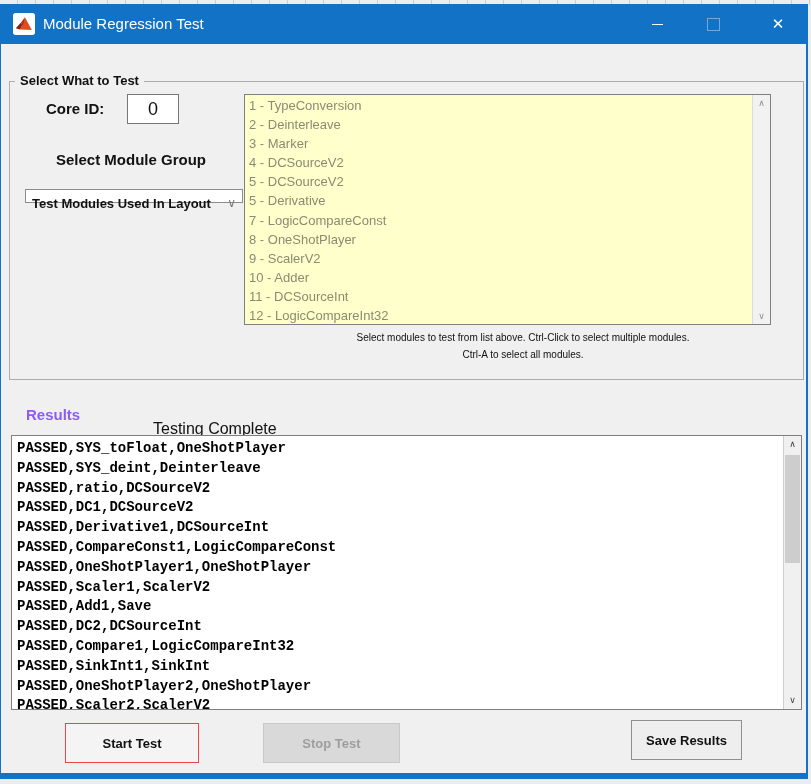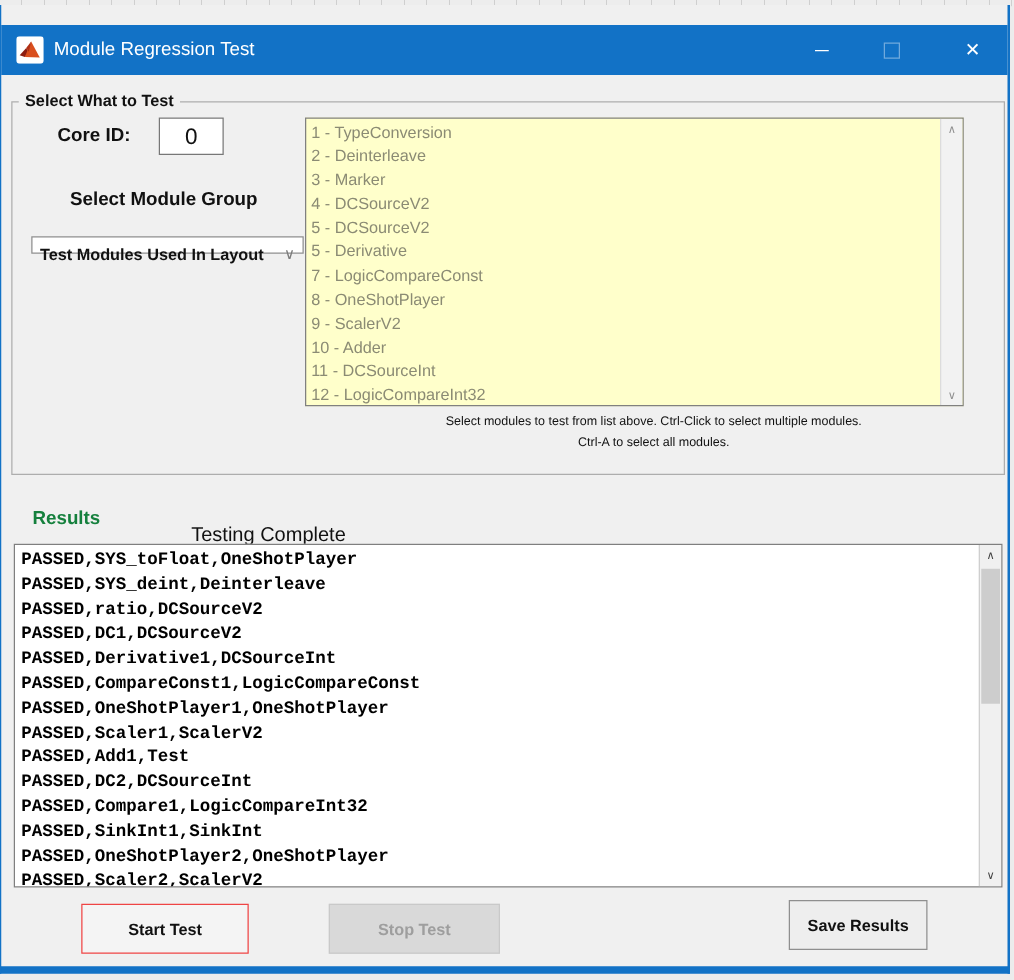--- a/index.html
+++ b/index.html
@@ -22,21 +22,21 @@
   }
   .window{
     position:absolute;left:0;top:4px;width:805px;height:769px;
     background:var(--panel_bg);
     border-left:1px solid var(--titlebar_blue);
     border-right:2px solid var(--titlebar_blue);
     border-bottom:6px solid var(--titlebar_blue);
   }
   
   .titlebar{
-    position:absolute;left:0;top:16px;right:0;height:40px;
+    position:absolute;left:0;top:0;right:0;height:40px;
     background:var(--titlebar_blue);
   }
   .app-icon{
     position:absolute;left:12px;top:9px;width:22px;height:22px;display:block;
   }
   .title{
     position:absolute;left:42px;top:0;height:40px;line-height:40px;
     color:#ffffff;font-size:15px;white-space:nowrap;
   }
   .wc{
@@ -94,21 +94,21 @@
     position:absolute;left:0;width:17px;height:16px;text-align:center;
     font-size:9px;line-height:16px;color:#8f8f8f;
   }
   .vscroll .arr.up{top:0;}
   .vscroll .arr.dn{bottom:0;}
   .help{
     position:absolute;left:243px;top:325px;width:558px;text-align:center;
     font-size:10px;line-height:17px;color:#111;
   }
   
-  .results-label{position:absolute;left:25px;top:402px;font-size:15px;font-weight:bold;color:#15803d;}
+  .results-label{position:absolute;left:25px;top:402px;font-size:15px;font-weight:bold;color:#8b5cf6;}
   .results-status{position:absolute;left:152px;top:400px;font-size:16px;color:#111;white-space:nowrap;margin-top:16px;}
   .results-list{
     position:absolute;left:10px;top:431px;width:791px;height:275px;
     background:#fff;border:1px solid #7f7f7f;box-sizing:border-box;overflow:hidden;
   }
   .results-list .rlines{position:absolute;left:0;top:3px;right:18px;overflow:hidden;bottom:0;}
   .results-list .rline{
     height:19.8px;line-height:19.8px;padding-left:5px;
     font-family:"Liberation Mono","DejaVu Sans Mono",monospace;
     font-size:14px;font-weight:bold;color:#000;white-space:nowrap;
@@ -214,21 +214,21 @@
     <div class="results-list">
       <div class="rlines">
           <div class="rline">PASSED,SYS_toFloat,OneShotPlayer</div>
           <div class="rline">PASSED,SYS_deint,Deinterleave</div>
           <div class="rline">PASSED,ratio,DCSourceV2</div>
           <div class="rline">PASSED,DC1,DCSourceV2</div>
           <div class="rline">PASSED,Derivative1,DCSourceInt</div>
           <div class="rline">PASSED,CompareConst1,LogicCompareConst</div>
           <div class="rline">PASSED,OneShotPlayer1,OneShotPlayer</div>
           <div class="rline">PASSED,Scaler1,ScalerV2</div>
-          <div class="rline">PASSED,Add1,Test</div>
+          <div class="rline">PASSED,Add1,Save</div>
           <div class="rline">PASSED,DC2,DCSourceInt</div>
           <div class="rline">PASSED,Compare1,LogicCompareInt32</div>
           <div class="rline">PASSED,SinkInt1,SinkInt</div>
           <div class="rline">PASSED,OneShotPlayer2,OneShotPlayer</div>
           <div class="rline">PASSED,Scaler2,ScalerV2</div>
         </div>
       <div class="results-scroll">
         <div class="arr up">∧</div>
         <div class="thumb"></div>
         <div class="arr dn">∨</div>

